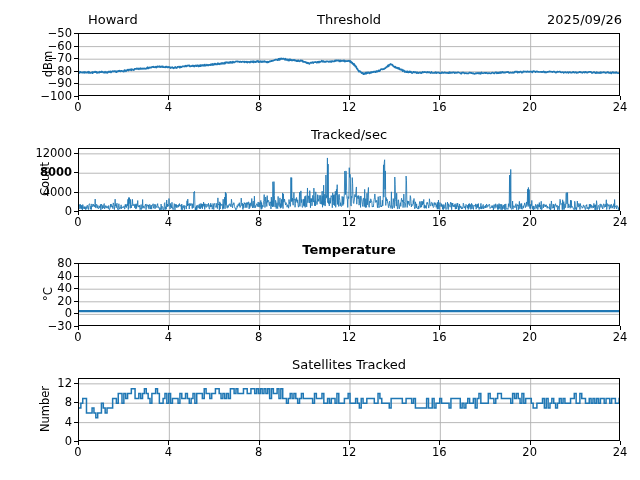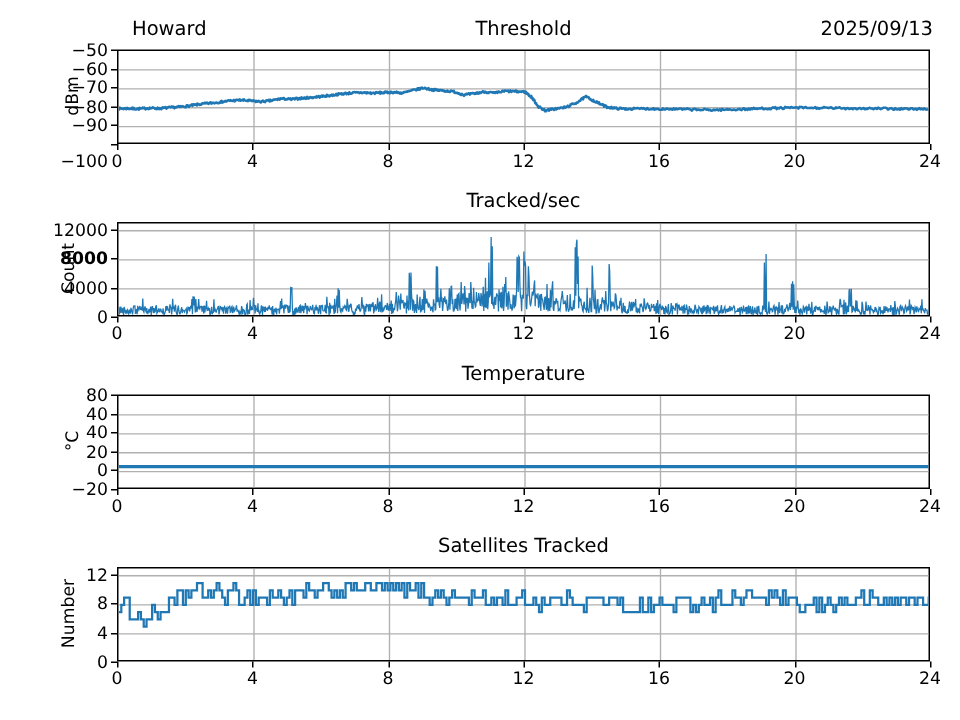--- a/index.html
+++ b/index.html
@@ -86,41 +86,41 @@
     top: 0;
     display: block;
   }
 </style>
 </head>
 <body>
 
 <div id="figure">
 
   <div class="header-label" style="left:88px; top:12px;">Howard</div>
-  <div class="header-label" style="right:18px; top:12px;">2025/09/13</div>
+  <div class="header-label" style="right:18px; top:12px;">2025/09/26</div>
 
   <div id="panels">
       <div class="panel" style="top: 0px;">
         <div class="panel-title" style="left: 78px; width: 542px; top: 12px;">Threshold</div>
         <div class="ylabel" style="width: 80px; left: 8px; top: 56.5px;">dBm</div>
         <div class="plot-area" style="left: 78px; top: 33px; width: 542px; height: 63px;">
           <svg class="trace" width="542" height="63" viewBox="0 0 542 63">
             <line x1="0" x2="542" y1="50.4" y2="50.4" stroke="#b0b0b0" stroke-width="0.9"></line>
             <line x1="0" x2="542" y1="37.8" y2="37.8" stroke="#b0b0b0" stroke-width="0.9"></line>
             <line x1="0" x2="542" y1="25.200000000000003" y2="25.200000000000003" stroke="#b0b0b0" stroke-width="0.9"></line>
             <line x1="0" x2="542" y1="12.599999999999994" y2="12.599999999999994" stroke="#b0b0b0" stroke-width="0.9"></line>
             <line y1="0" y2="63" x1="90.33333333333333" x2="90.33333333333333" stroke="#b0b0b0" stroke-width="0.9"></line>
             <line y1="0" y2="63" x1="180.66666666666666" x2="180.66666666666666" stroke="#b0b0b0" stroke-width="0.9"></line>
             <line y1="0" y2="63" x1="271" x2="271" stroke="#b0b0b0" stroke-width="0.9"></line>
             <line y1="0" y2="63" x1="361.3333333333333" x2="361.3333333333333" stroke="#b0b0b0" stroke-width="0.9"></line>
             <line y1="0" y2="63" x1="451.6666666666667" x2="451.6666666666667" stroke="#b0b0b0" stroke-width="0.9"></line>
             <path d="M0.00 39.11 L0.48 39.03 L0.97 37.75 L1.45 38.13 L1.94 38.36 L2.42 38.52 L2.90 38.42 L3.39 38.73 L3.87 38.28 L4.36 38.03 L4.84 38.68 L5.32 38.81 L5.81 37.96 L6.29 38.29 L6.77 38.72 L7.26 38.51 L7.74 38.63 L8.23 38.31 L8.71 38.66 L9.19 37.73 L9.68 38.76 L10.16 37.91 L10.65 38.88 L11.13 38.96 L11.61 38.96 L12.10 38.79 L12.58 38.45 L13.07 38.18 L13.55 39.15 L14.03 37.95 L14.52 38.41 L15.00 38.28 L15.49 38.16 L15.97 37.73 L16.45 38.17 L16.94 37.72 L17.42 37.81 L17.91 38.87 L18.39 38.65 L18.87 38.36 L19.36 38.23 L19.84 38.75 L20.32 38.62 L20.81 37.70 L21.29 38.27 L21.78 38.21 L22.26 38.17 L22.74 37.52 L23.23 37.88 L23.71 37.92 L24.20 38.43 L24.68 38.41 L25.16 38.73 L25.65 38.76 L26.13 37.70 L26.62 38.53 L27.10 38.73 L27.58 38.08 L28.07 38.46 L28.55 38.83 L29.04 37.90 L29.52 37.54 L30.00 38.02 L30.49 37.60 L30.97 37.80 L31.46 37.40 L31.94 38.47 L32.42 37.87 L32.91 37.67 L33.39 37.29 L33.88 37.16 L34.36 37.30 L34.84 37.60 L35.33 37.05 L35.81 37.01 L36.29 37.55 L36.78 37.14 L37.26 38.23 L37.75 37.49 L38.23 37.71 L38.71 37.13 L39.20 37.34 L39.68 37.01 L40.17 36.67 L40.65 37.22 L41.13 36.79 L41.62 37.29 L42.10 36.94 L42.59 36.75 L43.07 36.95 L43.55 37.23 L44.04 37.28 L44.52 37.54 L45.01 37.47 L45.49 36.14 L45.97 36.24 L46.46 36.47 L46.94 37.27 L47.43 36.38 L47.91 36.34 L48.39 36.10 L48.88 35.64 L49.36 36.56 L49.84 35.51 L50.33 35.90 L50.81 35.61 L51.30 35.79 L51.78 35.43 L52.26 36.32 L52.75 35.06 L53.23 35.67 L53.72 35.51 L54.20 36.00 L54.68 35.62 L55.17 35.83 L55.65 34.94 L56.14 34.81 L56.62 34.94 L57.10 34.99 L57.59 34.47 L58.07 34.95 L58.56 34.72 L59.04 34.36 L59.52 34.95 L60.01 35.26 L60.49 34.71 L60.98 34.37 L61.46 34.23 L61.94 35.10 L62.43 34.54 L62.91 34.59 L63.39 34.47 L63.88 34.90 L64.36 34.74 L64.85 34.43 L65.33 34.32 L65.81 34.69 L66.30 34.87 L66.78 34.58 L67.27 34.73 L67.75 34.56 L68.23 33.44 L68.72 33.22 L69.20 34.44 L69.69 34.22 L70.17 33.84 L70.65 33.64 L71.14 33.26 L71.62 33.70 L72.11 33.65 L72.59 32.99 L73.07 33.03 L73.56 32.85 L74.04 33.16 L74.52 32.72 L75.01 33.23 L75.49 33.00 L75.98 33.34 L76.46 32.99 L76.94 32.62 L77.43 33.56 L77.91 33.29 L78.40 32.47 L78.88 32.44 L79.36 32.49 L79.85 32.94 L80.33 33.01 L80.82 32.20 L81.30 33.10 L81.78 32.99 L82.27 32.86 L82.75 32.41 L83.24 33.04 L83.72 32.28 L84.20 32.90 L84.69 33.10 L85.17 33.27 L85.66 33.03 L86.14 33.41 L86.62 32.62 L87.11 33.09 L87.59 32.55 L88.08 32.79 L88.56 33.31 L89.04 33.42 L89.53 33.10 L90.01 32.81 L90.49 33.37 L90.98 33.26 L91.46 33.98 L91.95 33.28 L92.43 33.74 L92.91 33.47 L93.40 33.17 L93.88 33.86 L94.37 34.02 L94.85 34.34 L95.33 33.47 L95.82 33.36 L96.30 32.99 L96.79 33.84 L97.27 33.88 L97.75 34.10 L98.24 33.15 L98.72 32.82 L99.21 32.97 L99.69 32.86 L100.17 32.63 L100.66 33.61 L101.14 32.52 L101.63 33.44 L102.11 32.99 L102.59 33.09 L103.08 32.55 L103.56 32.38 L104.04 32.47 L104.53 32.23 L105.01 32.28 L105.50 32.22 L105.98 32.56 L106.46 31.69 L106.95 32.07 L107.43 32.45 L107.92 31.54 L108.40 31.80 L108.88 31.71 L109.37 31.75 L109.85 31.32 L110.34 31.27 L110.82 32.41 L111.30 32.52 L111.79 32.30 L112.27 32.01 L112.76 32.22 L113.24 31.54 L113.72 31.65 L114.21 32.14 L114.69 31.65 L115.17 32.56 L115.66 32.21 L116.14 31.56 L116.63 31.85 L117.11 31.63 L117.59 32.22 L118.08 31.36 L118.56 31.23 L119.05 31.35 L119.53 32.46 L120.01 32.18 L120.50 31.31 L120.98 32.16 L121.47 32.13 L121.95 30.93 L122.43 31.78 L122.92 31.30 L123.40 31.72 L123.89 30.95 L124.37 31.02 L124.85 31.90 L125.34 31.32 L125.82 30.55 L126.31 31.75 L126.79 31.71 L127.27 31.27 L127.76 30.67 L128.24 30.77 L128.73 31.31 L129.21 30.95 L129.69 31.43 L130.18 30.86 L130.66 30.87 L131.14 30.66 L131.63 31.13 L132.11 30.24 L132.60 30.84 L133.08 30.24 L133.56 30.00 L134.05 31.04 L134.53 30.79 L135.02 29.99 L135.50 29.70 L135.98 30.49 L136.47 29.66 L136.95 29.88 L137.44 30.27 L137.92 30.53 L138.40 30.46 L138.89 29.19 L139.37 29.54 L139.86 30.09 L140.34 29.68 L140.82 30.24 L141.31 29.57 L141.79 29.64 L142.28 29.10 L142.76 29.88 L143.24 29.01 L143.73 29.72 L144.21 29.56 L144.69 29.53 L145.18 28.52 L145.66 29.63 L146.15 29.55 L146.63 28.23 L147.11 28.18 L147.60 28.71 L148.08 28.52 L148.57 28.26 L149.05 28.93 L149.53 28.41 L150.02 28.99 L150.50 28.24 L150.99 28.03 L151.47 27.82 L151.95 28.86 L152.44 28.13 L152.92 28.37 L153.41 28.77 L153.89 27.53 L154.37 28.39 L154.86 28.52 L155.34 28.31 L155.83 28.18 L156.31 27.55 L156.79 27.49 L157.28 27.41 L157.76 27.52 L158.24 27.59 L158.73 27.36 L159.21 27.66 L159.70 27.55 L160.18 27.55 L160.66 28.06 L161.15 27.91 L161.63 27.53 L162.12 27.98 L162.60 28.08 L163.08 27.75 L163.57 27.64 L164.05 27.56 L164.54 27.93 L165.02 27.56 L165.50 28.24 L165.99 27.58 L166.47 27.91 L166.96 28.05 L167.44 28.14 L167.92 27.58 L168.41 28.56 L168.89 28.00 L169.38 28.04 L169.86 27.85 L170.34 27.87 L170.83 28.60 L171.31 28.10 L171.79 27.35 L172.28 27.64 L172.76 27.89 L173.25 27.61 L173.73 28.11 L174.21 27.17 L174.70 28.41 L175.18 27.41 L175.67 27.82 L176.15 28.10 L176.63 27.71 L177.12 28.06 L177.60 27.17 L178.09 26.96 L178.57 27.58 L179.05 27.00 L179.54 28.06 L180.02 27.60 L180.51 28.01 L180.99 28.17 L181.47 27.24 L181.96 27.14 L182.44 27.88 L182.92 28.15 L183.41 27.53 L183.89 27.31 L184.38 27.84 L184.86 27.56 L185.34 27.04 L185.83 27.97 L186.31 27.65 L186.80 27.49 L187.28 28.07 L187.76 28.38 L188.25 27.68 L188.73 28.43 L189.22 27.87 L189.70 28.04 L190.18 27.61 L190.67 27.28 L191.15 27.26 L191.64 27.36 L192.12 26.96 L192.60 27.18 L193.09 26.74 L193.57 26.81 L194.06 26.68 L194.54 26.57 L195.02 26.34 L195.51 26.09 L195.99 26.03 L196.47 25.69 L196.96 25.59 L197.44 25.73 L197.93 25.68 L198.41 26.22 L198.89 25.96 L199.38 24.82 L199.86 25.80 L200.35 24.71 L200.83 25.80 L201.31 24.70 L201.80 24.90 L202.28 24.35 L202.77 25.00 L203.25 25.01 L203.73 24.91 L204.22 24.49 L204.70 24.66 L205.19 25.20 L205.67 25.61 L206.15 25.43 L206.64 24.66 L207.12 25.92 L207.61 25.94 L208.09 25.90 L208.57 25.34 L209.06 26.45 L209.54 25.56 L210.03 26.64 L210.51 25.33 L210.99 26.02 L211.48 25.41 L211.96 25.95 L212.44 26.29 L212.93 25.80 L213.41 26.52 L213.90 26.43 L214.38 26.06 L214.86 25.95 L215.35 26.30 L215.83 26.06 L216.32 26.59 L216.80 26.30 L217.28 26.86 L217.77 27.15 L218.25 26.74 L218.74 27.02 L219.22 26.32 L219.70 27.20 L220.19 27.02 L220.67 27.38 L221.16 27.09 L221.64 26.31 L222.12 26.42 L222.61 26.88 L223.09 26.73 L223.58 26.59 L224.06 27.91 L224.54 27.82 L225.03 27.95 L225.51 27.82 L225.99 27.91 L226.48 28.49 L226.96 28.22 L227.45 28.49 L227.93 29.15 L228.41 29.30 L228.90 28.59 L229.38 29.03 L229.87 29.35 L230.35 29.87 L230.83 29.26 L231.32 28.75 L231.80 28.56 L232.29 28.96 L232.77 28.66 L233.25 28.23 L233.74 28.21 L234.22 29.03 L234.71 28.24 L235.19 28.25 L235.67 28.22 L236.16 27.98 L236.64 28.26 L237.13 28.19 L237.61 28.63 L238.09 28.55 L238.58 27.77 L239.06 28.30 L239.54 27.62 L240.03 28.49 L240.51 27.68 L241.00 27.58 L241.48 27.95 L241.96 27.54 L242.45 27.16 L242.93 26.73 L243.42 27.47 L243.90 27.76 L244.38 27.06 L244.87 27.26 L245.35 27.94 L245.84 28.00 L246.32 27.59 L246.80 27.96 L247.29 27.35 L247.77 27.34 L248.26 27.32 L248.74 27.43 L249.22 27.49 L249.71 27.95 L250.19 27.43 L250.67 27.53 L251.16 27.96 L251.64 27.28 L252.13 27.21 L252.61 27.93 L253.09 27.04 L253.58 27.09 L254.06 27.41 L254.55 27.45 L255.03 27.51 L255.51 27.11 L256.00 26.37 L256.48 26.59 L256.97 27.03 L257.45 26.35 L257.93 26.38 L258.42 26.56 L258.90 26.46 L259.39 26.62 L259.87 26.36 L260.35 27.40 L260.84 26.44 L261.32 26.28 L261.81 27.32 L262.29 27.02 L262.77 26.58 L263.26 26.54 L263.74 26.93 L264.22 27.07 L264.71 26.37 L265.19 26.32 L265.68 27.50 L266.16 26.82 L266.64 27.42 L267.13 26.97 L267.61 27.13 L268.10 27.05 L268.58 27.25 L269.06 26.90 L269.55 27.01 L270.03 26.71 L270.52 27.75 L271.00 27.64 L271.32 26.98 L271.65 28.33 L271.97 27.56 L272.29 28.51 L272.61 28.32 L272.94 29.00 L273.26 28.61 L273.58 29.69 L273.90 30.05 L274.23 29.87 L274.55 29.94 L274.87 30.90 L275.19 29.96 L275.52 31.47 L275.84 31.15 L276.16 31.75 L276.48 32.67 L276.81 32.25 L277.13 32.53 L277.45 33.33 L277.78 34.67 L278.10 34.91 L278.42 34.80 L278.74 35.75 L279.07 36.09 L279.39 36.36 L279.71 37.18 L280.03 37.72 L280.36 37.38 L280.68 37.27 L281.00 37.09 L281.32 37.68 L281.65 37.85 L281.97 38.29 L282.29 38.63 L282.61 39.18 L282.94 39.04 L283.26 38.87 L283.58 38.98 L283.90 38.78 L284.23 40.10 L284.55 40.03 L285.03 40.20 L285.52 39.54 L286.00 39.16 L286.49 38.77 L286.97 39.86 L287.45 38.83 L287.94 38.49 L288.42 39.11 L288.91 38.43 L289.39 38.41 L289.87 38.85 L290.36 39.34 L290.84 38.99 L291.32 38.13 L291.81 38.98 L292.29 38.60 L292.78 37.94 L293.26 38.02 L293.74 38.32 L294.23 38.11 L294.71 37.66 L295.20 37.71 L295.68 37.68 L296.16 38.13 L296.65 38.20 L297.13 37.07 L297.62 37.17 L298.10 37.73 L298.58 37.35 L299.07 36.97 L299.55 36.46 L300.04 37.28 L300.52 37.13 L301.00 36.64 L301.49 35.56 L301.97 35.44 L302.46 35.04 L302.94 35.08 L303.42 35.33 L303.91 35.30 L304.39 35.03 L304.88 35.22 L305.36 34.39 L305.84 34.48 L306.33 34.29 L306.81 33.69 L307.29 33.12 L307.78 33.20 L308.26 32.39 L308.75 31.66 L309.23 31.29 L309.71 32.27 L310.20 30.79 L310.68 30.62 L311.17 30.50 L311.65 29.97 L312.13 30.81 L312.62 30.60 L313.10 30.67 L313.59 31.04 L314.07 31.97 L314.55 32.51 L315.04 32.38 L315.52 33.12 L316.01 33.42 L316.49 32.62 L316.97 33.84 L317.46 33.91 L317.94 33.86 L318.43 34.38 L318.91 33.64 L319.39 34.18 L319.88 34.90 L320.36 34.25 L320.84 35.39 L321.33 35.71 L321.81 35.47 L322.30 35.82 L322.78 35.42 L323.26 35.84 L323.75 37.13 L324.23 36.21 L324.72 36.32 L325.20 36.76 L325.68 37.93 L326.17 37.38 L326.65 37.80 L327.14 37.48 L327.62 38.19 L328.10 38.13 L328.59 37.27 L329.07 38.32 L329.56 38.39 L330.04 37.90 L330.52 37.52 L331.01 38.22 L331.49 37.70 L331.97 37.71 L332.46 38.54 L332.94 39.03 L333.43 39.00 L333.91 38.43 L334.39 37.76 L334.88 37.90 L335.36 38.46 L335.85 38.43 L336.33 38.17 L336.81 38.11 L337.30 38.64 L337.78 39.11 L338.27 38.30 L338.75 39.02 L339.56 39.04 L340.36 38.55 L341.17 38.44 L341.98 39.20 L342.78 38.86 L343.59 37.83 L344.40 38.39 L345.20 38.09 L346.01 37.95 L346.82 38.22 L347.62 38.56 L348.43 37.96 L349.24 38.49 L350.04 38.06 L350.85 38.58 L351.65 39.02 L352.46 38.01 L353.27 38.96 L354.07 38.99 L354.88 38.89 L355.69 38.86 L356.49 38.08 L357.30 39.18 L358.11 38.46 L358.91 38.74 L359.72 38.45 L360.53 39.09 L361.33 39.14 L362.14 39.21 L362.95 38.27 L363.75 38.93 L364.56 38.94 L365.37 38.42 L366.17 38.56 L366.98 38.99 L367.79 38.74 L368.59 38.87 L369.40 39.19 L370.21 38.18 L371.01 39.05 L371.82 38.42 L372.63 38.85 L373.43 38.60 L374.24 38.33 L375.04 38.34 L375.85 39.14 L376.66 38.54 L377.46 38.81 L378.27 38.71 L379.08 38.27 L379.88 38.56 L380.69 38.81 L381.50 39.18 L382.30 39.72 L383.11 38.60 L383.92 38.52 L384.72 38.64 L385.53 39.41 L386.34 38.99 L387.14 39.13 L387.95 39.48 L388.76 39.37 L389.56 39.31 L390.37 38.59 L391.18 38.63 L391.98 39.17 L392.79 38.91 L393.60 39.46 L394.40 39.21 L395.21 39.88 L396.01 39.74 L396.82 39.03 L397.63 39.47 L398.43 39.16 L399.24 38.91 L400.05 39.63 L400.85 38.87 L401.66 39.82 L402.47 38.50 L403.27 39.10 L404.08 39.28 L404.89 38.98 L405.69 38.74 L406.50 39.21 L407.31 38.80 L408.11 39.09 L408.92 39.42 L409.73 39.19 L410.53 39.05 L411.34 39.48 L412.15 39.35 L412.95 38.79 L413.76 38.61 L414.57 39.11 L415.37 39.43 L416.18 38.47 L416.99 38.21 L417.79 39.30 L418.60 38.68 L419.40 39.23 L420.21 38.35 L421.02 39.12 L421.82 38.16 L422.63 38.76 L423.44 37.87 L424.24 38.57 L425.05 38.36 L425.86 38.70 L426.66 38.42 L427.47 38.18 L428.28 38.27 L429.08 37.77 L429.89 38.80 L430.70 38.78 L431.50 38.45 L432.31 38.75 L433.12 38.80 L433.92 38.35 L434.73 38.87 L435.54 38.04 L436.34 37.53 L437.15 37.97 L437.96 37.44 L438.76 38.71 L439.57 37.85 L440.38 38.35 L441.18 37.50 L441.99 37.69 L442.79 38.62 L443.60 38.44 L444.41 37.28 L445.21 37.59 L446.02 37.61 L446.83 37.50 L447.63 37.99 L448.44 37.28 L449.25 37.64 L450.05 37.93 L450.86 37.68 L451.67 37.47 L452.47 37.61 L453.28 38.35 L454.09 37.21 L454.89 37.32 L455.70 37.27 L456.51 38.16 L457.31 37.60 L458.12 37.30 L458.93 37.95 L459.73 37.94 L460.54 38.00 L461.35 37.93 L462.15 37.77 L462.96 38.13 L463.76 37.91 L464.57 37.35 L465.38 38.42 L466.18 37.87 L466.99 38.56 L467.80 38.16 L468.60 37.94 L469.41 37.93 L470.22 37.35 L471.02 37.64 L471.83 37.65 L472.64 37.77 L473.44 38.11 L474.25 37.67 L475.06 37.53 L475.86 38.10 L476.67 38.55 L477.48 38.40 L478.28 37.57 L479.09 38.02 L479.90 37.75 L480.70 37.50 L481.51 38.18 L482.32 38.39 L483.12 38.23 L483.93 38.00 L484.74 38.86 L485.54 38.21 L486.35 38.02 L487.15 38.65 L487.96 38.48 L488.77 38.13 L489.57 38.80 L490.38 38.17 L491.19 38.18 L491.99 38.76 L492.80 38.71 L493.61 38.12 L494.41 37.94 L495.22 38.62 L496.03 38.41 L496.83 38.00 L497.64 38.87 L498.45 38.50 L499.25 38.65 L500.06 38.07 L500.87 37.82 L501.67 38.31 L502.48 38.35 L503.29 38.82 L504.09 38.32 L504.90 37.98 L505.71 38.66 L506.51 37.78 L507.32 38.31 L508.13 38.76 L508.93 38.37 L509.74 37.90 L510.54 37.87 L511.35 37.78 L512.16 38.11 L512.96 39.03 L513.77 38.65 L514.58 38.17 L515.38 38.10 L516.19 38.92 L517.00 39.16 L517.80 38.11 L518.61 38.85 L519.42 39.01 L520.22 38.53 L521.03 39.09 L521.84 38.09 L522.64 38.85 L523.45 38.48 L524.26 38.19 L525.06 38.36 L525.87 38.31 L526.68 39.01 L527.48 38.77 L528.29 38.21 L529.10 38.13 L529.90 38.95 L530.71 38.89 L531.51 38.46 L532.32 39.28 L533.13 38.54 L533.93 38.07 L534.74 38.87 L535.55 38.52 L536.35 38.97 L537.16 38.25 L537.97 38.93 L538.77 39.03 L539.58 39.06 L540.39 38.82 L541.19 38.31 L542.00 38.56" fill="none" stroke="#1f77b4" stroke-width="1.7" stroke-linejoin="round"></path>
           </svg>
         </div>
-        <div class="ytick" style="left: 2px; width: 70px; top: 89px; margin-top: 11px;">−100</div>
+        <div class="ytick" style="left: 2px; width: 70px; top: 89px;">−100</div>
         <div class="tickmark-y" style="left: 74px; top: 96px; width: 4px;"></div>
         <div class="ytick" style="left: 2px; width: 70px; top: 76.4px;">−90</div>
         <div class="tickmark-y" style="left: 74px; top: 83.4px; width: 4px;"></div>
         <div class="ytick" style="left: 2px; width: 70px; top: 63.8px;">−80</div>
         <div class="tickmark-y" style="left: 74px; top: 70.8px; width: 4px;"></div>
         <div class="ytick" style="left: 2px; width: 70px; top: 51.2px;">−70</div>
         <div class="tickmark-y" style="left: 74px; top: 58.2px; width: 4px;"></div>
         <div class="ytick" style="left: 2px; width: 70px; top: 38.6px;">−60</div>
         <div class="tickmark-y" style="left: 74px; top: 45.6px; width: 4px;"></div>
         <div class="ytick" style="left: 2px; width: 70px; top: 26px;">−50</div>
@@ -173,37 +173,37 @@
         <div class="xtick" style="left: 329px; width: 40px; top: 215px;">12</div>
         <div class="tickmark-x" style="left: 349px; top: 211px; height: 4px;"></div>
         <div class="xtick" style="left: 419.333px; width: 40px; top: 215px;">16</div>
         <div class="tickmark-x" style="left: 439.333px; top: 211px; height: 4px;"></div>
         <div class="xtick" style="left: 509.667px; width: 40px; top: 215px;">20</div>
         <div class="tickmark-x" style="left: 529.667px; top: 211px; height: 4px;"></div>
         <div class="xtick" style="left: 600px; width: 40px; top: 215px;">24</div>
         <div class="tickmark-x" style="left: 620px; top: 211px; height: 4px;"></div>
       </div>
       <div class="panel" style="top: 0px;">
-        <div class="panel-title" style="left: 78px; width: 542px; top: 242px;">Temperature</div>
+        <div class="panel-title" style="left: 78px; width: 542px; top: 242px; font-weight: bold;">Temperature</div>
         <div class="ylabel" style="width: 80px; left: 8px; top: 286.5px;">°C</div>
         <div class="plot-area" style="left: 78px; top: 263px; width: 542px; height: 63px;">
           <svg class="trace" width="542" height="63" viewBox="0 0 542 63">
             <line x1="0" x2="542" y1="50.4" y2="50.4" stroke="#b0b0b0" stroke-width="0.9"></line>
             <line x1="0" x2="542" y1="37.8" y2="37.8" stroke="#b0b0b0" stroke-width="0.9"></line>
             <line x1="0" x2="542" y1="25.200000000000003" y2="25.200000000000003" stroke="#b0b0b0" stroke-width="0.9"></line>
             <line x1="0" x2="542" y1="12.599999999999994" y2="12.599999999999994" stroke="#b0b0b0" stroke-width="0.9"></line>
             <line y1="0" y2="63" x1="90.33333333333333" x2="90.33333333333333" stroke="#b0b0b0" stroke-width="0.9"></line>
             <line y1="0" y2="63" x1="180.66666666666666" x2="180.66666666666666" stroke="#b0b0b0" stroke-width="0.9"></line>
             <line y1="0" y2="63" x1="271" x2="271" stroke="#b0b0b0" stroke-width="0.9"></line>
             <line y1="0" y2="63" x1="361.3333333333333" x2="361.3333333333333" stroke="#b0b0b0" stroke-width="0.9"></line>
             <line y1="0" y2="63" x1="451.6666666666667" x2="451.6666666666667" stroke="#b0b0b0" stroke-width="0.9"></line>
             <path d="M0 47.12 L542 47.12" fill="none" stroke="#1f77b4" stroke-width="2.1"></path>
           </svg>
         </div>
-        <div class="ytick" style="left: 2px; width: 70px; top: 319px;">−20</div>
+        <div class="ytick" style="left: 2px; width: 70px; top: 319px;">−30</div>
         <div class="tickmark-y" style="left: 74px; top: 326px; width: 4px;"></div>
         <div class="ytick" style="left: 2px; width: 70px; top: 306.4px;">0</div>
         <div class="tickmark-y" style="left: 74px; top: 313.4px; width: 4px;"></div>
         <div class="ytick" style="left: 2px; width: 70px; top: 293.8px;">20</div>
         <div class="tickmark-y" style="left: 74px; top: 300.8px; width: 4px;"></div>
         <div class="ytick" style="left: 2px; width: 70px; top: 281.2px;">40</div>
         <div class="tickmark-y" style="left: 74px; top: 288.2px; width: 4px;"></div>
         <div class="ytick" style="left: 2px; width: 70px; top: 268.6px;">40</div>
         <div class="tickmark-y" style="left: 74px; top: 275.6px; width: 4px;"></div>
         <div class="ytick" style="left: 2px; width: 70px; top: 256px;">80</div>

